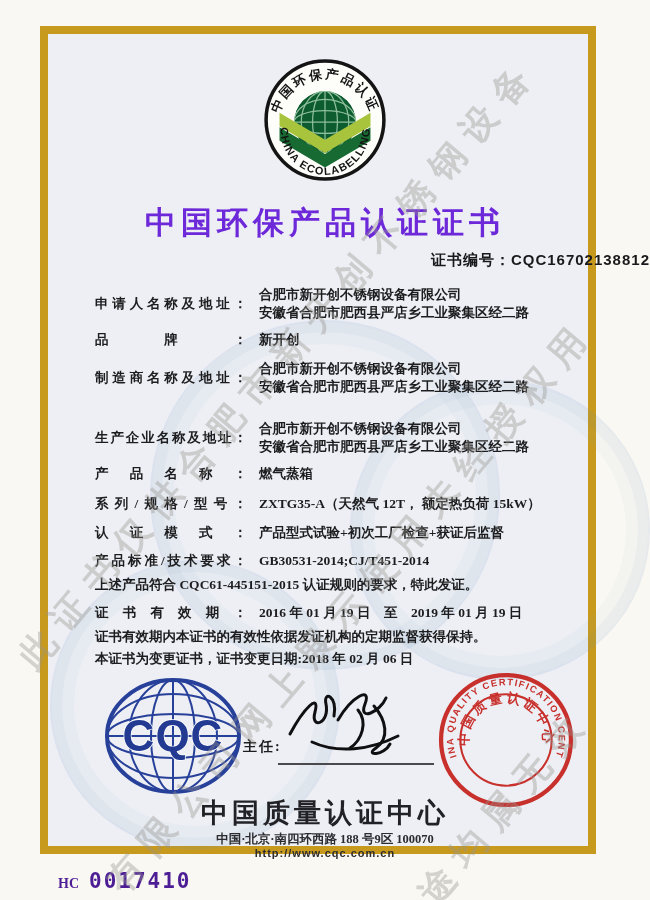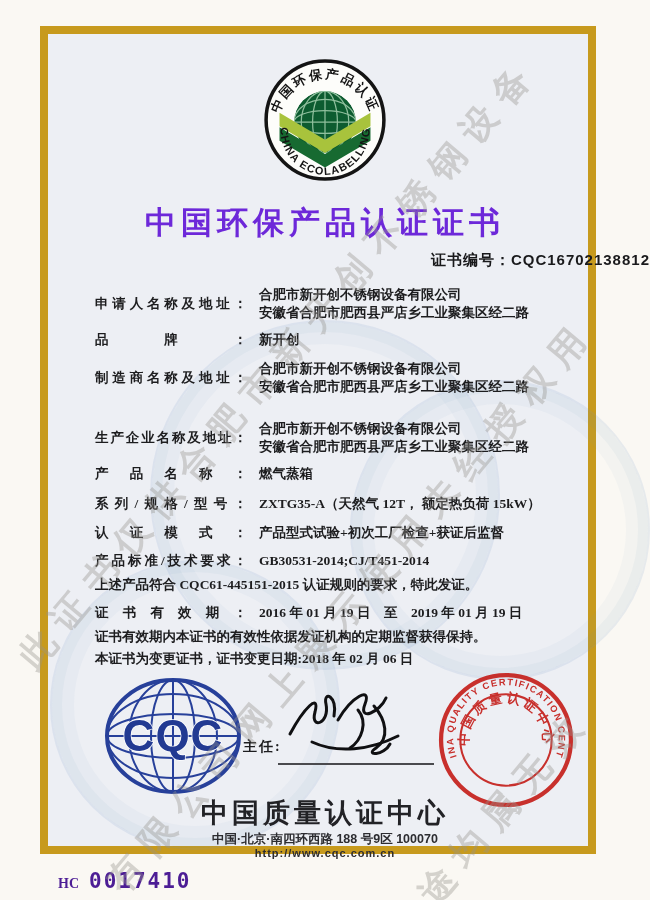--- a/index.html
+++ b/index.html
@@ -69,21 +69,21 @@
   .sig{ position:absolute; left:282px; top:678px; width:156px; height:84px; z-index:5; }
   .seal{ position:absolute; left:437px; top:671px; width:138px; height:138px; z-index:6; opacity:.92; }
 
   .issuer-name{
     position:absolute; left:0; top:795px; width:100%; text-align:center; z-index:5;
     font-family:"Liberation Sans","DejaVu Sans",sans-serif;
     font-size:27px; font-weight:800; letter-spacing:4px; color:#222226;
   }
   .issuer-address{
     position:absolute; left:0; top:831px; width:100%; text-align:center; z-index:5;
-    font-family:Liberation Sans, sans-serif;
+    font-family:Liberation Serif, serif;
     font-size:12.5px; font-weight:700; color:#2c2c30;
   }
   .issuer-url{
     position:absolute; left:0; top:847px; width:100%; text-align:center; z-index:5;
     font-family:"Liberation Sans","DejaVu Sans",sans-serif;
     font-size:11px; font-weight:700; letter-spacing:1px; color:#2c2c30;
   }
   .serial{
     position:absolute; left:58px; top:869px; z-index:5; display:flex; align-items:baseline; gap:10px;
     color:#4c1d95;

